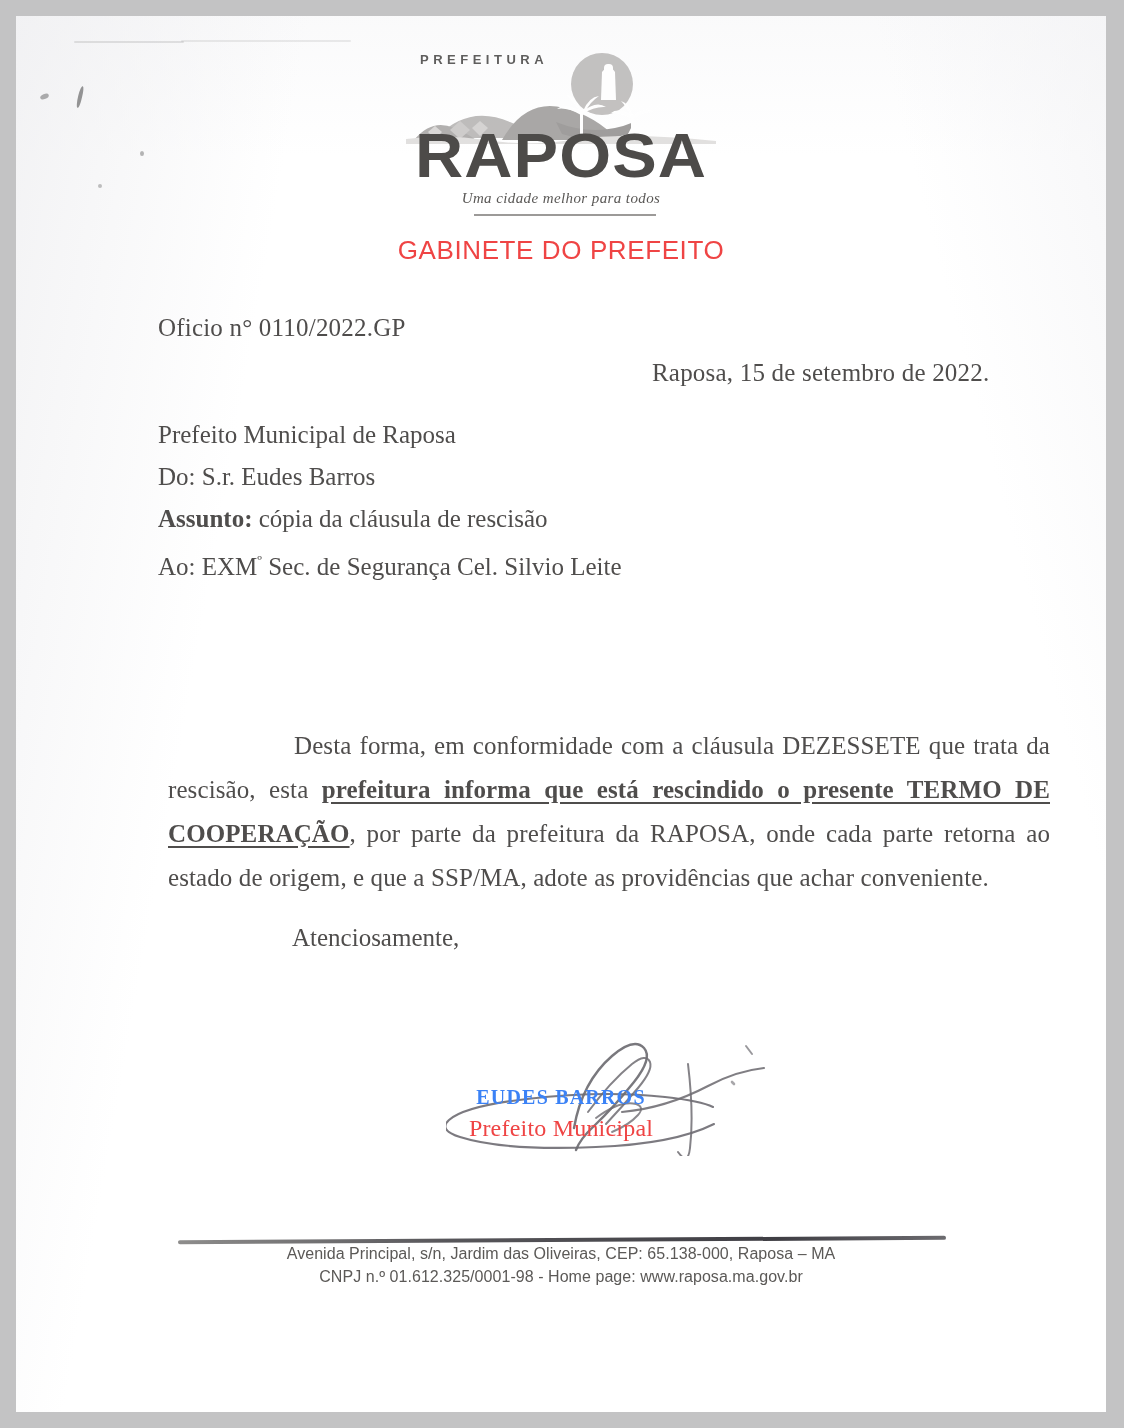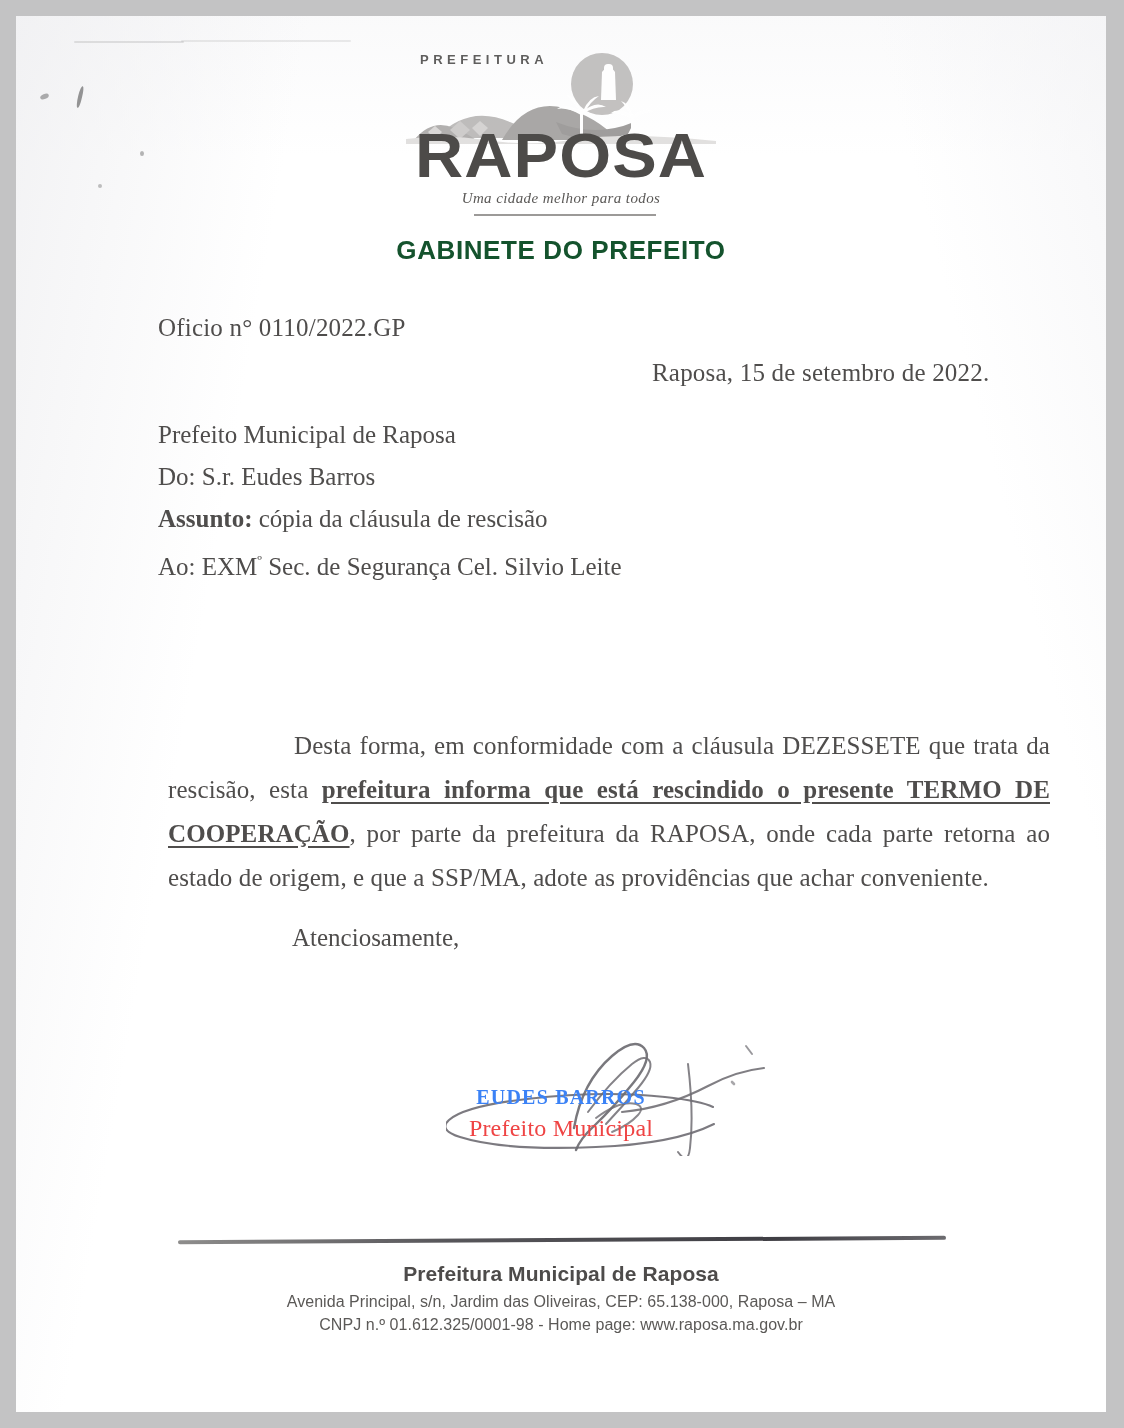--- a/index.html
+++ b/index.html
@@ -110,23 +110,23 @@
     left: 68px;
     top: 162px;
     width: 182px;
     height: 2px;
     background: #9c9a98;
   }
   .gabinete {
     margin-top: 14px;
     font-family: "Liberation Sans", sans-serif;
     font-size: 26px;
-    font-weight: 700;
+    font-weight: 400;
     letter-spacing: .6px;
-    color: #14532d;
+    color: #ef4444;
   }
 
   
   .sheet-body {
     position: absolute;
     left: 0; top: 0;
     width: 1090px;
     color: #4f4d4c;
   }
   .row-oficio {
@@ -356,19 +356,18 @@
           <path d="M286 66 l2 2" stroke-width="2.6" opacity="0.6"></path>
         </g>
       </svg>
 
       <div class="sig-name">EUDES BARROS</div>
       <div class="sig-role">Prefeito Municipal</div>
     </div>
 
     <div class="footer">
       <div class="footer-rule"></div>
-      <div class="footer-title">Prefeitura Municipal de Raposa</div>
       <div class="footer-line">Avenida Principal, s/n, Jardim das Oliveiras, CEP: 65.138-000, Raposa – MA</div>
       <div class="footer-line second">CNPJ n.º 01.612.325/0001-98 - Home page: www.raposa.ma.gov.br</div>
     </div>
 
   </div>
 </div>
 
 </body></html>

